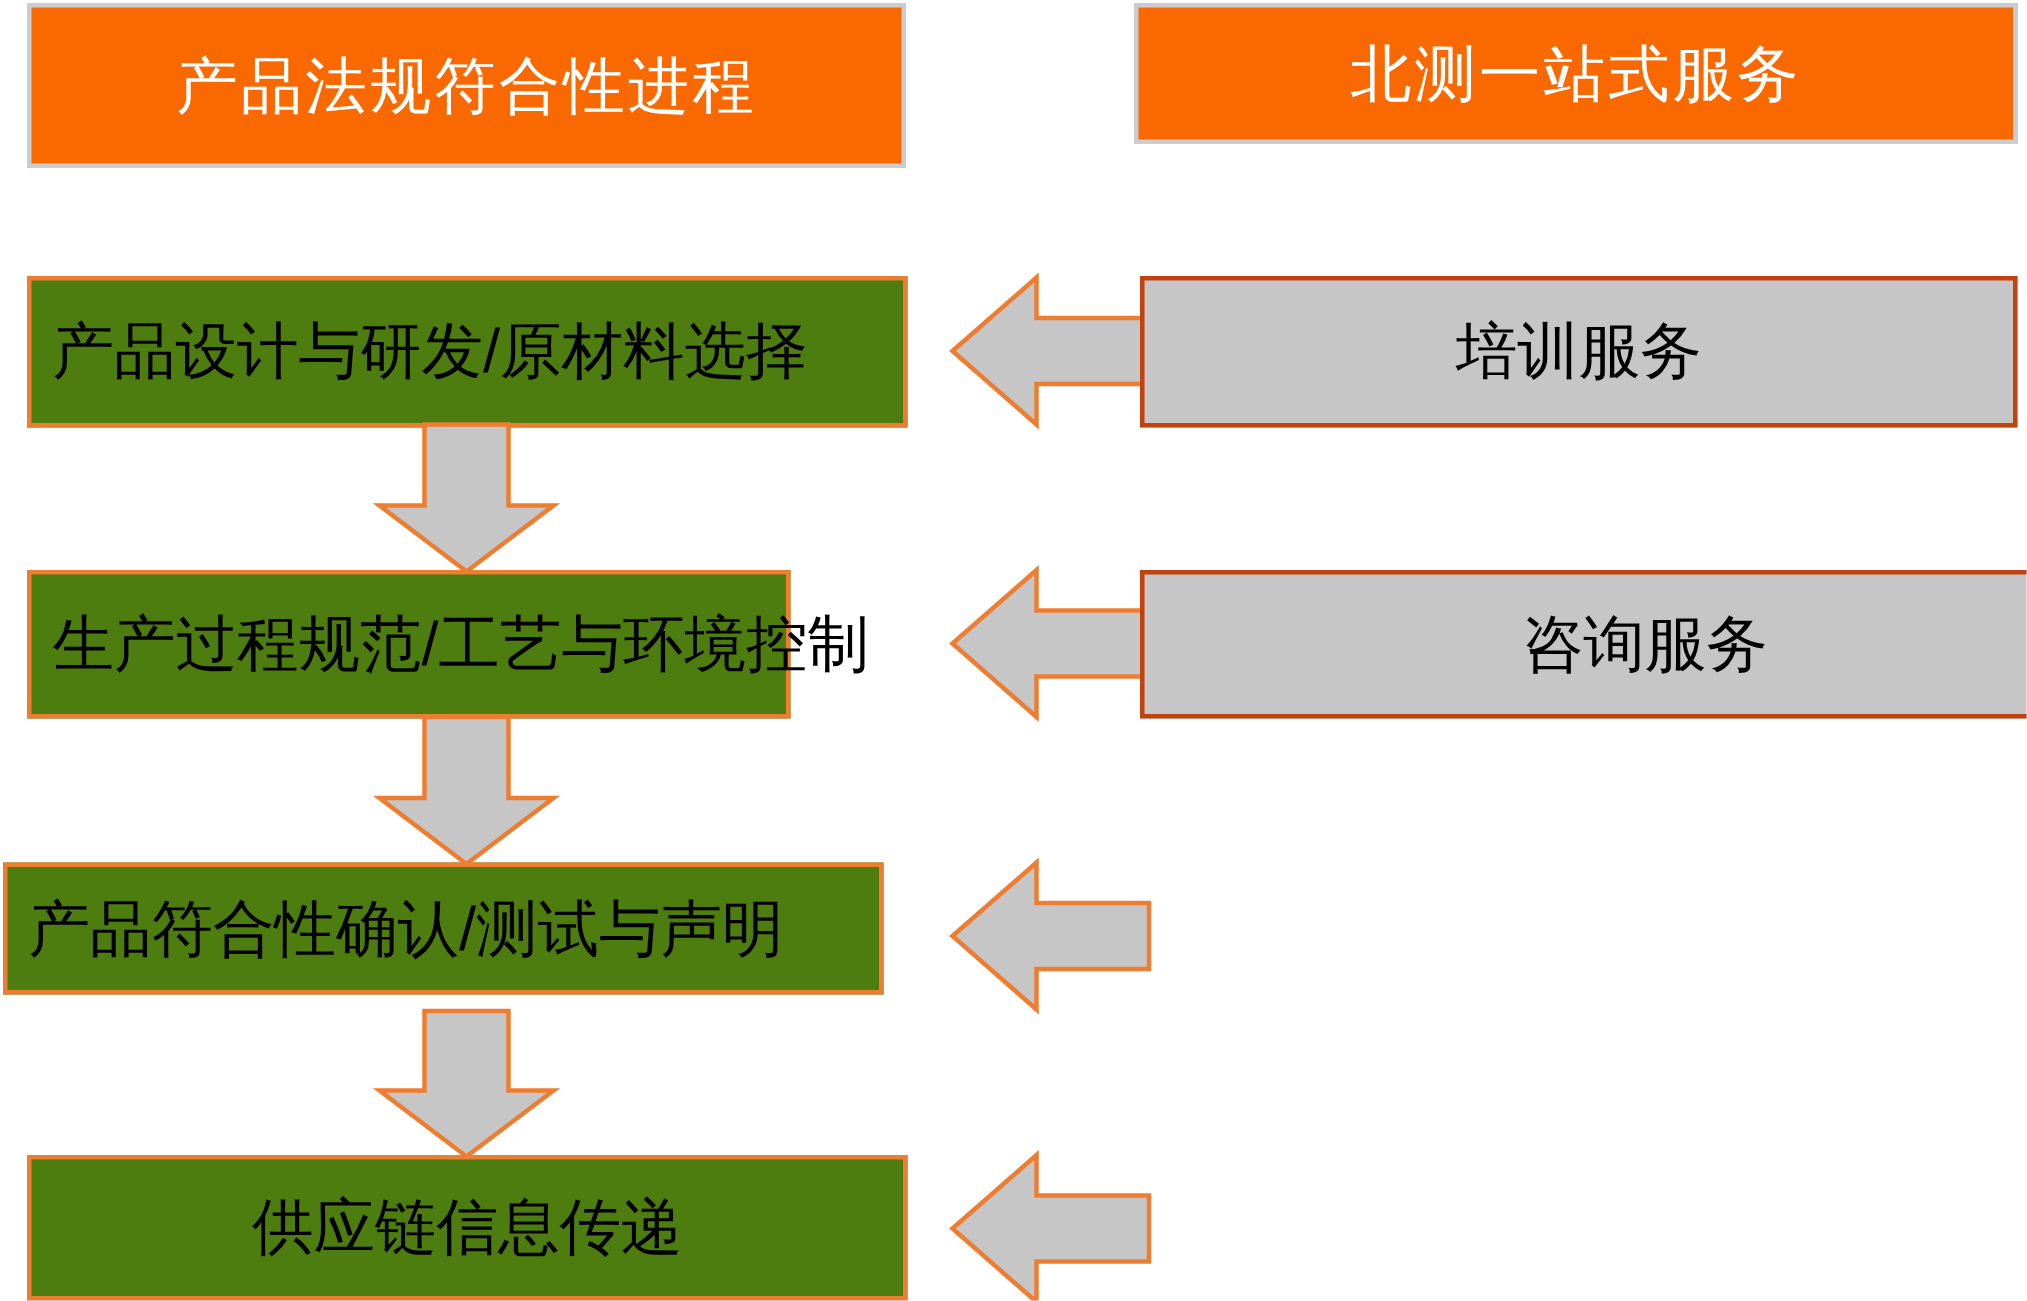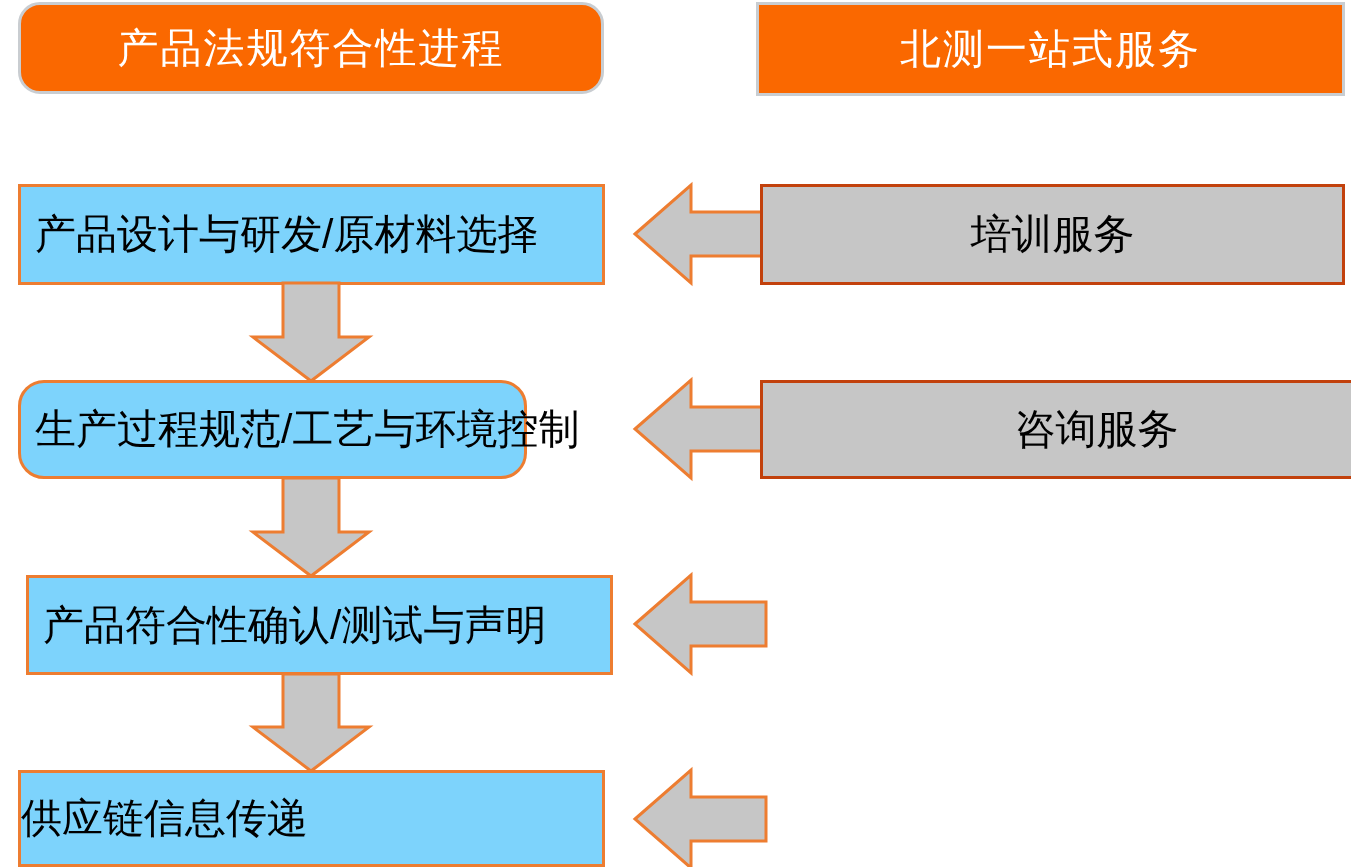--- a/index.html
+++ b/index.html
@@ -31,47 +31,46 @@
     display: flex;
     align-items: center;
     justify-content: center;
     color: #ffffff;
     letter-spacing: 2px;
   }
   .banner-left {
     left: 18px;
     top: 2px;
     width: 586px;
-    height: 92px;
+    height: 110px;
     font-size: 41px;
-    border-radius: 22px;
   }
   .banner-right {
     left: 756px;
     top: 2px;
     width: 589px;
     height: 94px;
     font-size: 41px;
     font-family: "Liberation Serif", "DejaVu Serif", serif;
   }
 
   
   .pbox {
     position: absolute;
-    background: #7dd3fc;
+    background: #4d7c0f;
     border: 3px solid #ED7D31;
     box-sizing: border-box;
     display: flex;
     align-items: center;
     color: #000000;
     font-size: 41px;
     white-space: nowrap;
   }
   .pbox.left-aligned { justify-content: flex-start; padding-left: 14px; }
-  .pbox.centered { justify-content: flex-start; }
+  .pbox.centered { justify-content: center; }
 
   
   .sbox {
     position: absolute;
     background: #C6C6C6;
     border: 3px solid #c2410c;
     box-sizing: border-box;
     display: flex;
     align-items: center;
     justify-content: center;
@@ -102,25 +101,25 @@
   </div>
 
   <div class="banner banner-right">
     <span>北测一站式服务</span>
   </div>
 
   <div class="pbox left-aligned" style="left:18px; top:184px; width:587px; height:101px;">
     <span>产品设计与研发/原材料选择</span>
   </div>
 
-  <div class="pbox left-aligned" style="left:18px; top:380px; width:509px; height:99px;border-radius:26px;">
+  <div class="pbox left-aligned" style="left:18px; top:380px; width:509px; height:99px;">
     <span>生产过程规范/工艺与环境控制</span>
   </div>
 
-  <div class="pbox left-aligned" style="left:26px; top:575px; width:587px; height:100px;">
+  <div class="pbox left-aligned" style="left:2px; top:575px; width:587px; height:88px;">
     <span>产品符合性确认/测试与声明</span>
   </div>
 
   <div class="pbox centered" style="left:18px; top:770px; width:587px; height:97px;">
     <span>供应链信息传递</span>
   </div>
 
   <svg class="arrow-svg" style="left:250px; top:283px; width:122px; height:100px;" viewBox="0 0 122 100">
     <polygon class="arrow-shape" points="33,0 89,0 89,54 119,54 61,98 3,54 33,54"></polygon>
   </svg>

